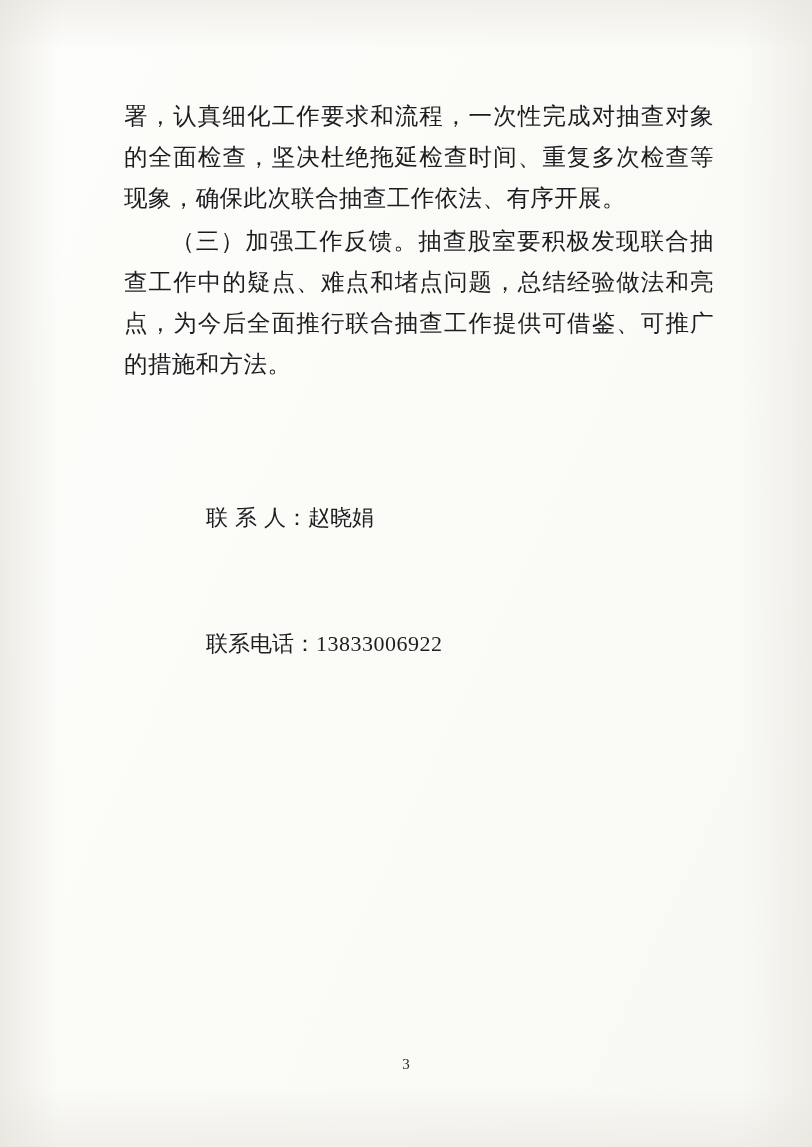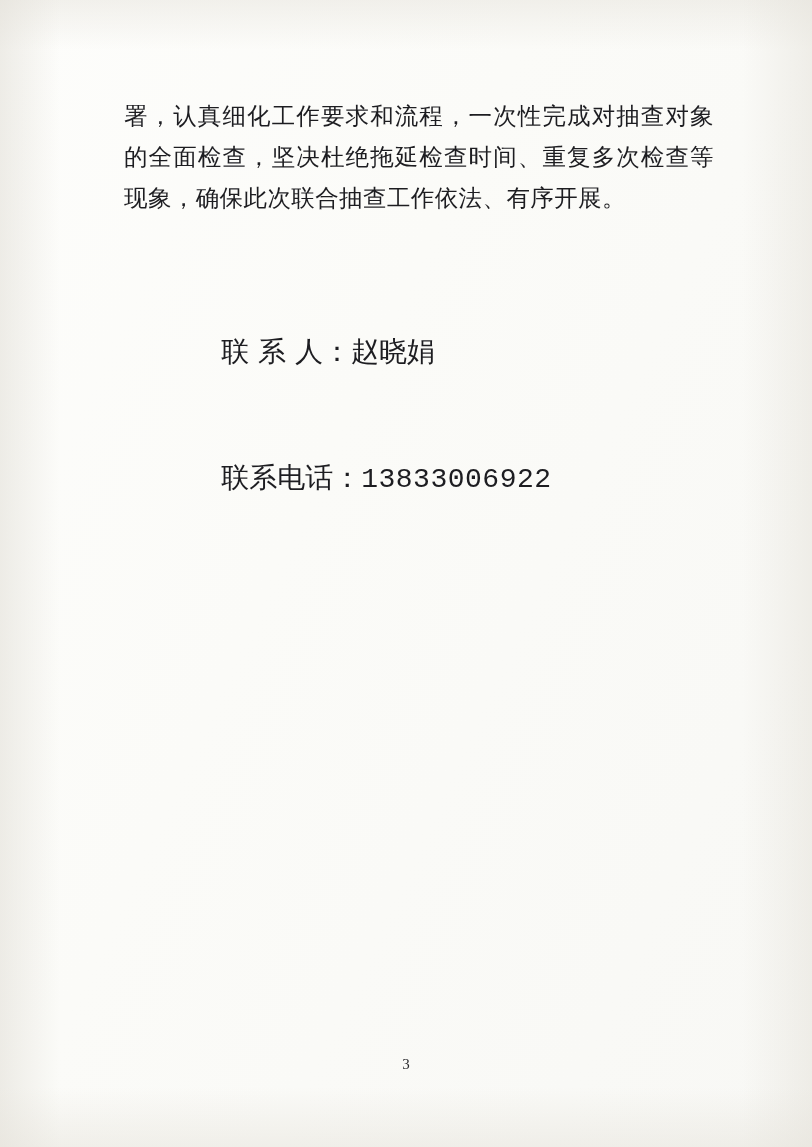--- a/index.html
+++ b/index.html
@@ -75,28 +75,28 @@
   }
 
   .gap-block {
     height: 68px;
   }
 
   .contact-block {
     margin-left: 26px;
   }
   .contact-line {
-    font-size: 28px;
+    font-size: 22px;
     line-height: 42px;
     color: #1d1d21;
     white-space: pre;
     font-family: "DejaVu Serif", "Liberation Serif", serif;
   }
   .contact-line .num {
-    font-family: Liberation Mono, monospace;
+    font-family: Liberation Serif, serif;
     letter-spacing: 0.5px;
   }
 
   .page-number {
     position: absolute;
     left: 0;
     right: 0;
     top: 1056px;
     text-align: center;
     font-size: 15px;
@@ -111,20 +111,21 @@
   <div class="page-shade-top"></div>
   <div class="page-shade-left"></div>
   <div class="page-shade-right"></div>
   <div class="page-shade-bottom"></div>
 
   <div class="content">
 
     <p class="para cont">署，认真细化工作要求和流程，一次性完成对抽查对象的全面检查，坚决杜绝拖延检查时间、重复多次检查等现象，确保此次联合抽查工作依法、有序开展。</p>
 
 
+    <p class="para indent">（三）加强工作反馈。抽查股室要积极发现联合抽查工作中的疑点、难点和堵点问题，总结经验做法和亮点，为今后全面推行联合抽查工作提供可借鉴、可推广的措施和方法。</p>
 
     <div class="gap-block"></div>
 
     <div class="contact-block">
       <div class="contact-line">
         <span>联 系 人：</span><span>赵晓娟</span>
       </div>
       <div class="contact-line">
         <span>联系电话：</span><span class="num">13833006922</span>
       </div>

